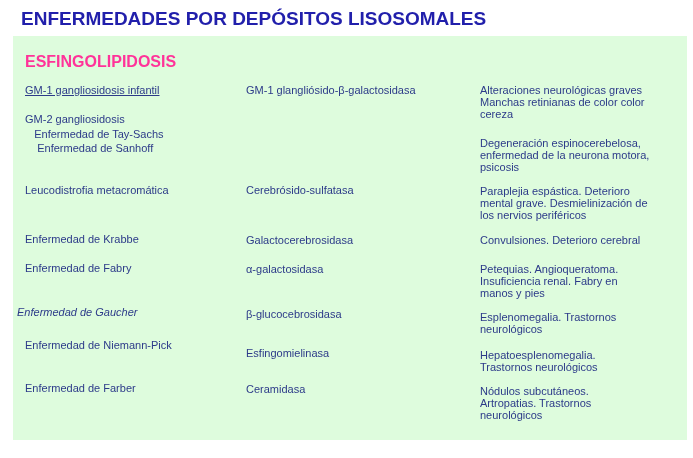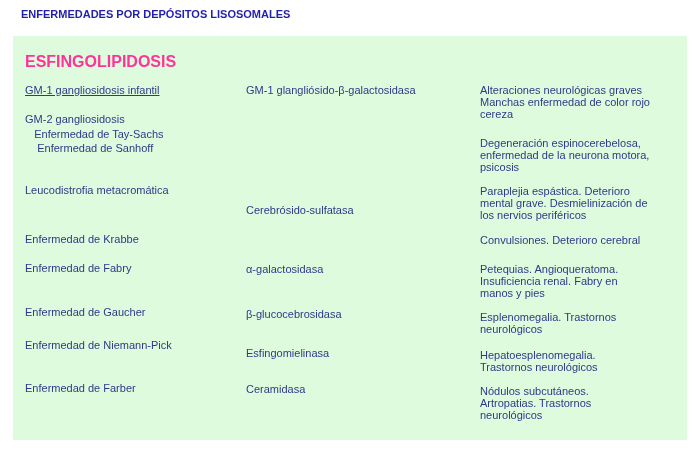--- a/index.html
+++ b/index.html
@@ -5,21 +5,21 @@
   html,body{margin:0;padding:0;}
   body{
     width:693px;height:458px;
     background:#ffffff;
     font-family:"Liberation Sans", sans-serif;
     position:relative;
     overflow:hidden;
   }
   .page-title{
     position:absolute;left:21px;top:8px;
-    font-size:11px;font-weight:bold;
+    font-size:19px;font-weight:bold;
     color:#211fab;
     white-space:nowrap;
   }
   .panel{
     position:absolute;left:13px;top:36px;
     width:674px;height:404px;
     background:#defcdd;
   }
   .section-heading{
     position:absolute;left:12px;top:17px;
@@ -31,55 +31,56 @@
     position:absolute;
     font-size:11px;
     line-height:12px;
     color:#2c3a89;
     white-space:pre-wrap;
   }
   
   .r1c1{left:12px;top:48px;text-decoration:underline;}  .r1c2{left:233px;top:48px;}  .r1c3{left:467px;top:48px;width:205px;}
   .r2c1{left:12px;top:76px;line-height:14.5px;}
                               .r2c2{left:233px;top:94px;}  .r2c3{left:467px;top:101px;width:205px;}
-  .r3c1{left:12px;top:148px;} .r3c2{left:233px;top:148px;margin-top:20px;} .r3c3{left:467px;top:149px;width:205px;}
+  .r3c1{left:12px;top:148px;} .r3c2{left:233px;top:148px;} .r3c3{left:467px;top:149px;width:205px;}
   .r4c1{left:12px;top:197px;} .r4c2{left:233px;top:198px;} .r4c3{left:467px;top:198px;width:205px;}
   .r5c1{left:12px;top:226px;} .r5c2{left:233px;top:227px;} .r5c3{left:467px;top:227px;width:205px;}
-  .r6c1{left:12px;top:270px;} .r6c2{left:233px;top:272px;} .r6c3{left:467px;top:275px;width:205px;}
+  .r6c1{left:4px;top:270px;font-style:italic;} .r6c2{left:233px;top:272px;} .r6c3{left:467px;top:275px;width:205px;}
   .r7c1{left:12px;top:303px;text-align:right;} .r7c2{left:233px;top:311px;} .r7c3{left:467px;top:313px;width:205px;}
   .r8c1{left:12px;top:346px;} .r8c2{left:233px;top:347px;} .r8c3{left:467px;top:349px;width:205px;}
 </style>
 </head>
 <body>
 
 <div class="page-title">ENFERMEDADES POR DEPÓSITOS LISOSOMALES</div>
 
 <div class="panel">
   <div class="section-heading">ESFINGOLIPIDOSIS</div>
 
   <div class="cell r1c1">GM-1 gangliosidosis infantil</div>
   <div class="cell r1c2">GM-1 glangliósido-β-galactosidasa</div>
   <div class="cell r1c3">Alteraciones neurológicas graves
-Manchas enfermedad de color rojo
+Manchas retinianas de color color
 cereza</div>
 
   <div class="cell r2c1">GM-2 gangliosidosis
    Enfermedad de Tay-Sachs
     Enfermedad de Sanhoff</div>
   <div class="cell r2c3">Degeneración espinocerebelosa,
 enfermedad de la neurona motora,
 psicosis</div>
 
   <div class="cell r3c1">Leucodistrofia metacromática</div>
   <div class="cell r3c2">Cerebrósido-sulfatasa</div>
   <div class="cell r3c3">Paraplejia espástica. Deterioro
 mental grave. Desmielinización de
 los nervios periféricos</div>
 
   <div class="cell r4c1">Enfermedad de Krabbe</div>
+  <div class="cell r4c2">Galactocerebrosidasa</div>
   <div class="cell r4c3">Convulsiones. Deterioro cerebral</div>
 
   <div class="cell r5c1">Enfermedad de Fabry</div>
   <div class="cell r5c2">α-galactosidasa</div>
   <div class="cell r5c3">Petequias. Angioqueratoma.
 Insuficiencia renal. Fabry en
 manos y pies</div>
 
   <div class="cell r6c1">Enfermedad de Gaucher</div>
   <div class="cell r6c2">β-glucocebrosidasa</div>

